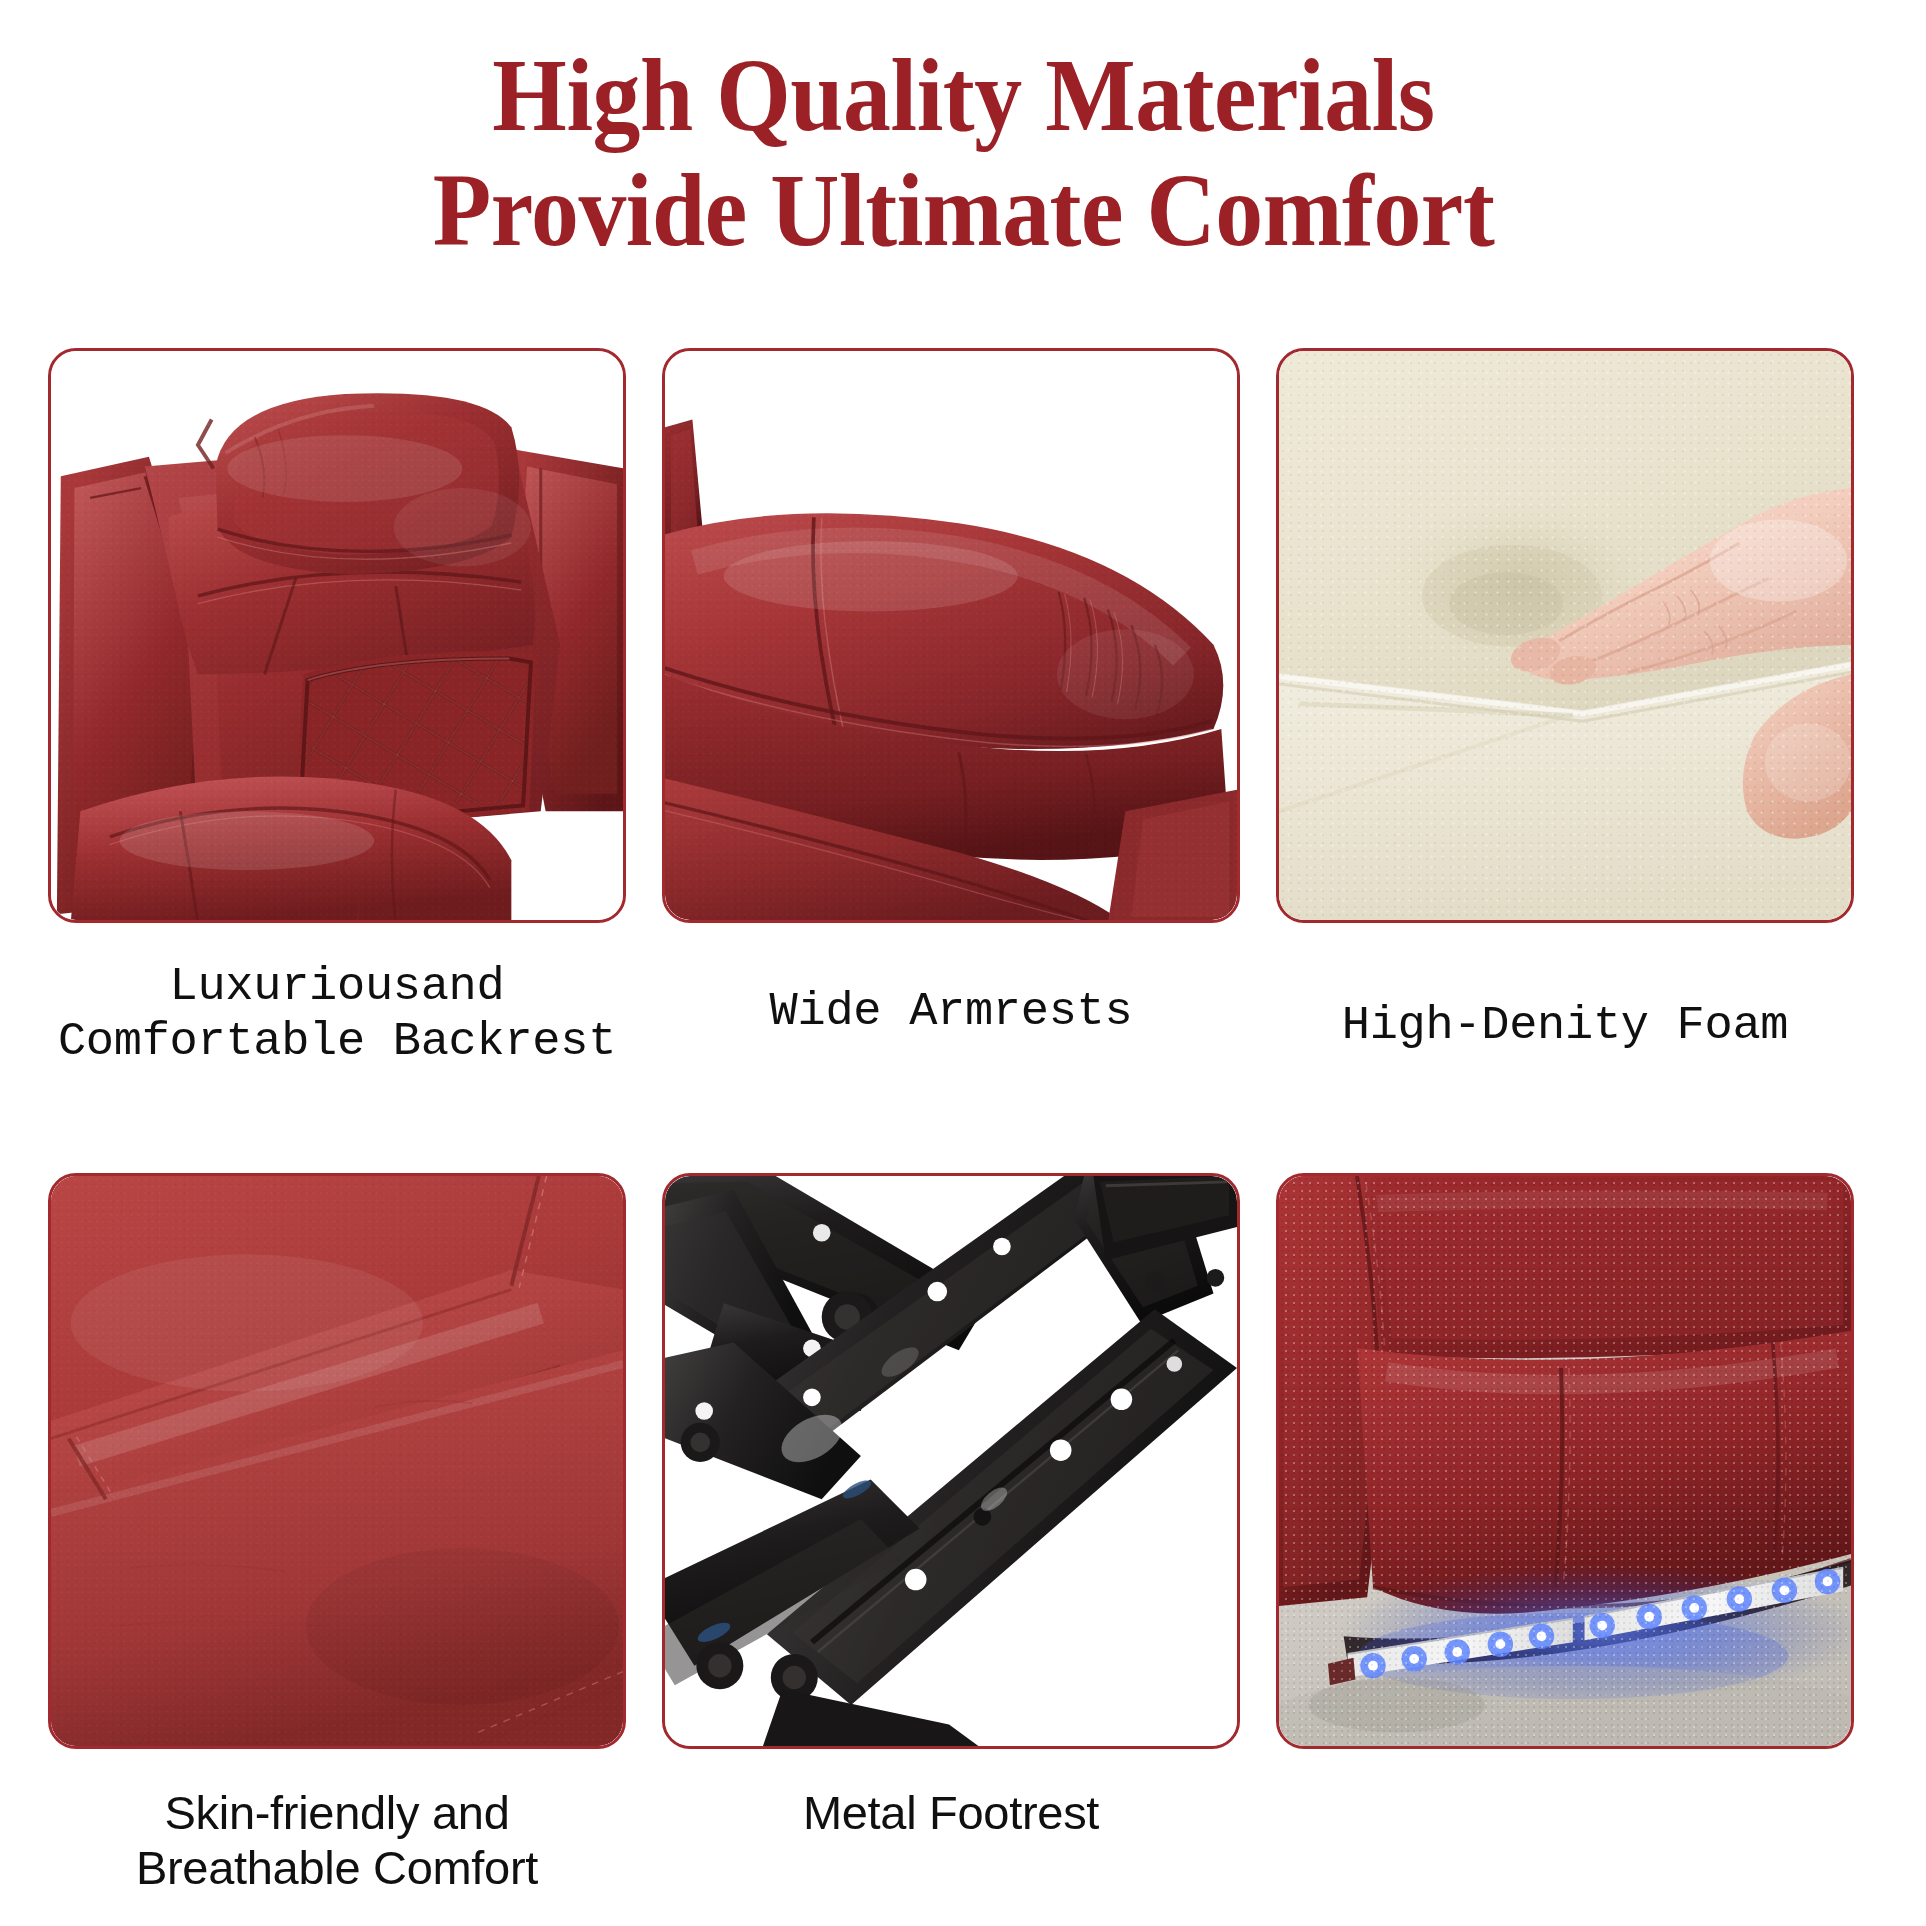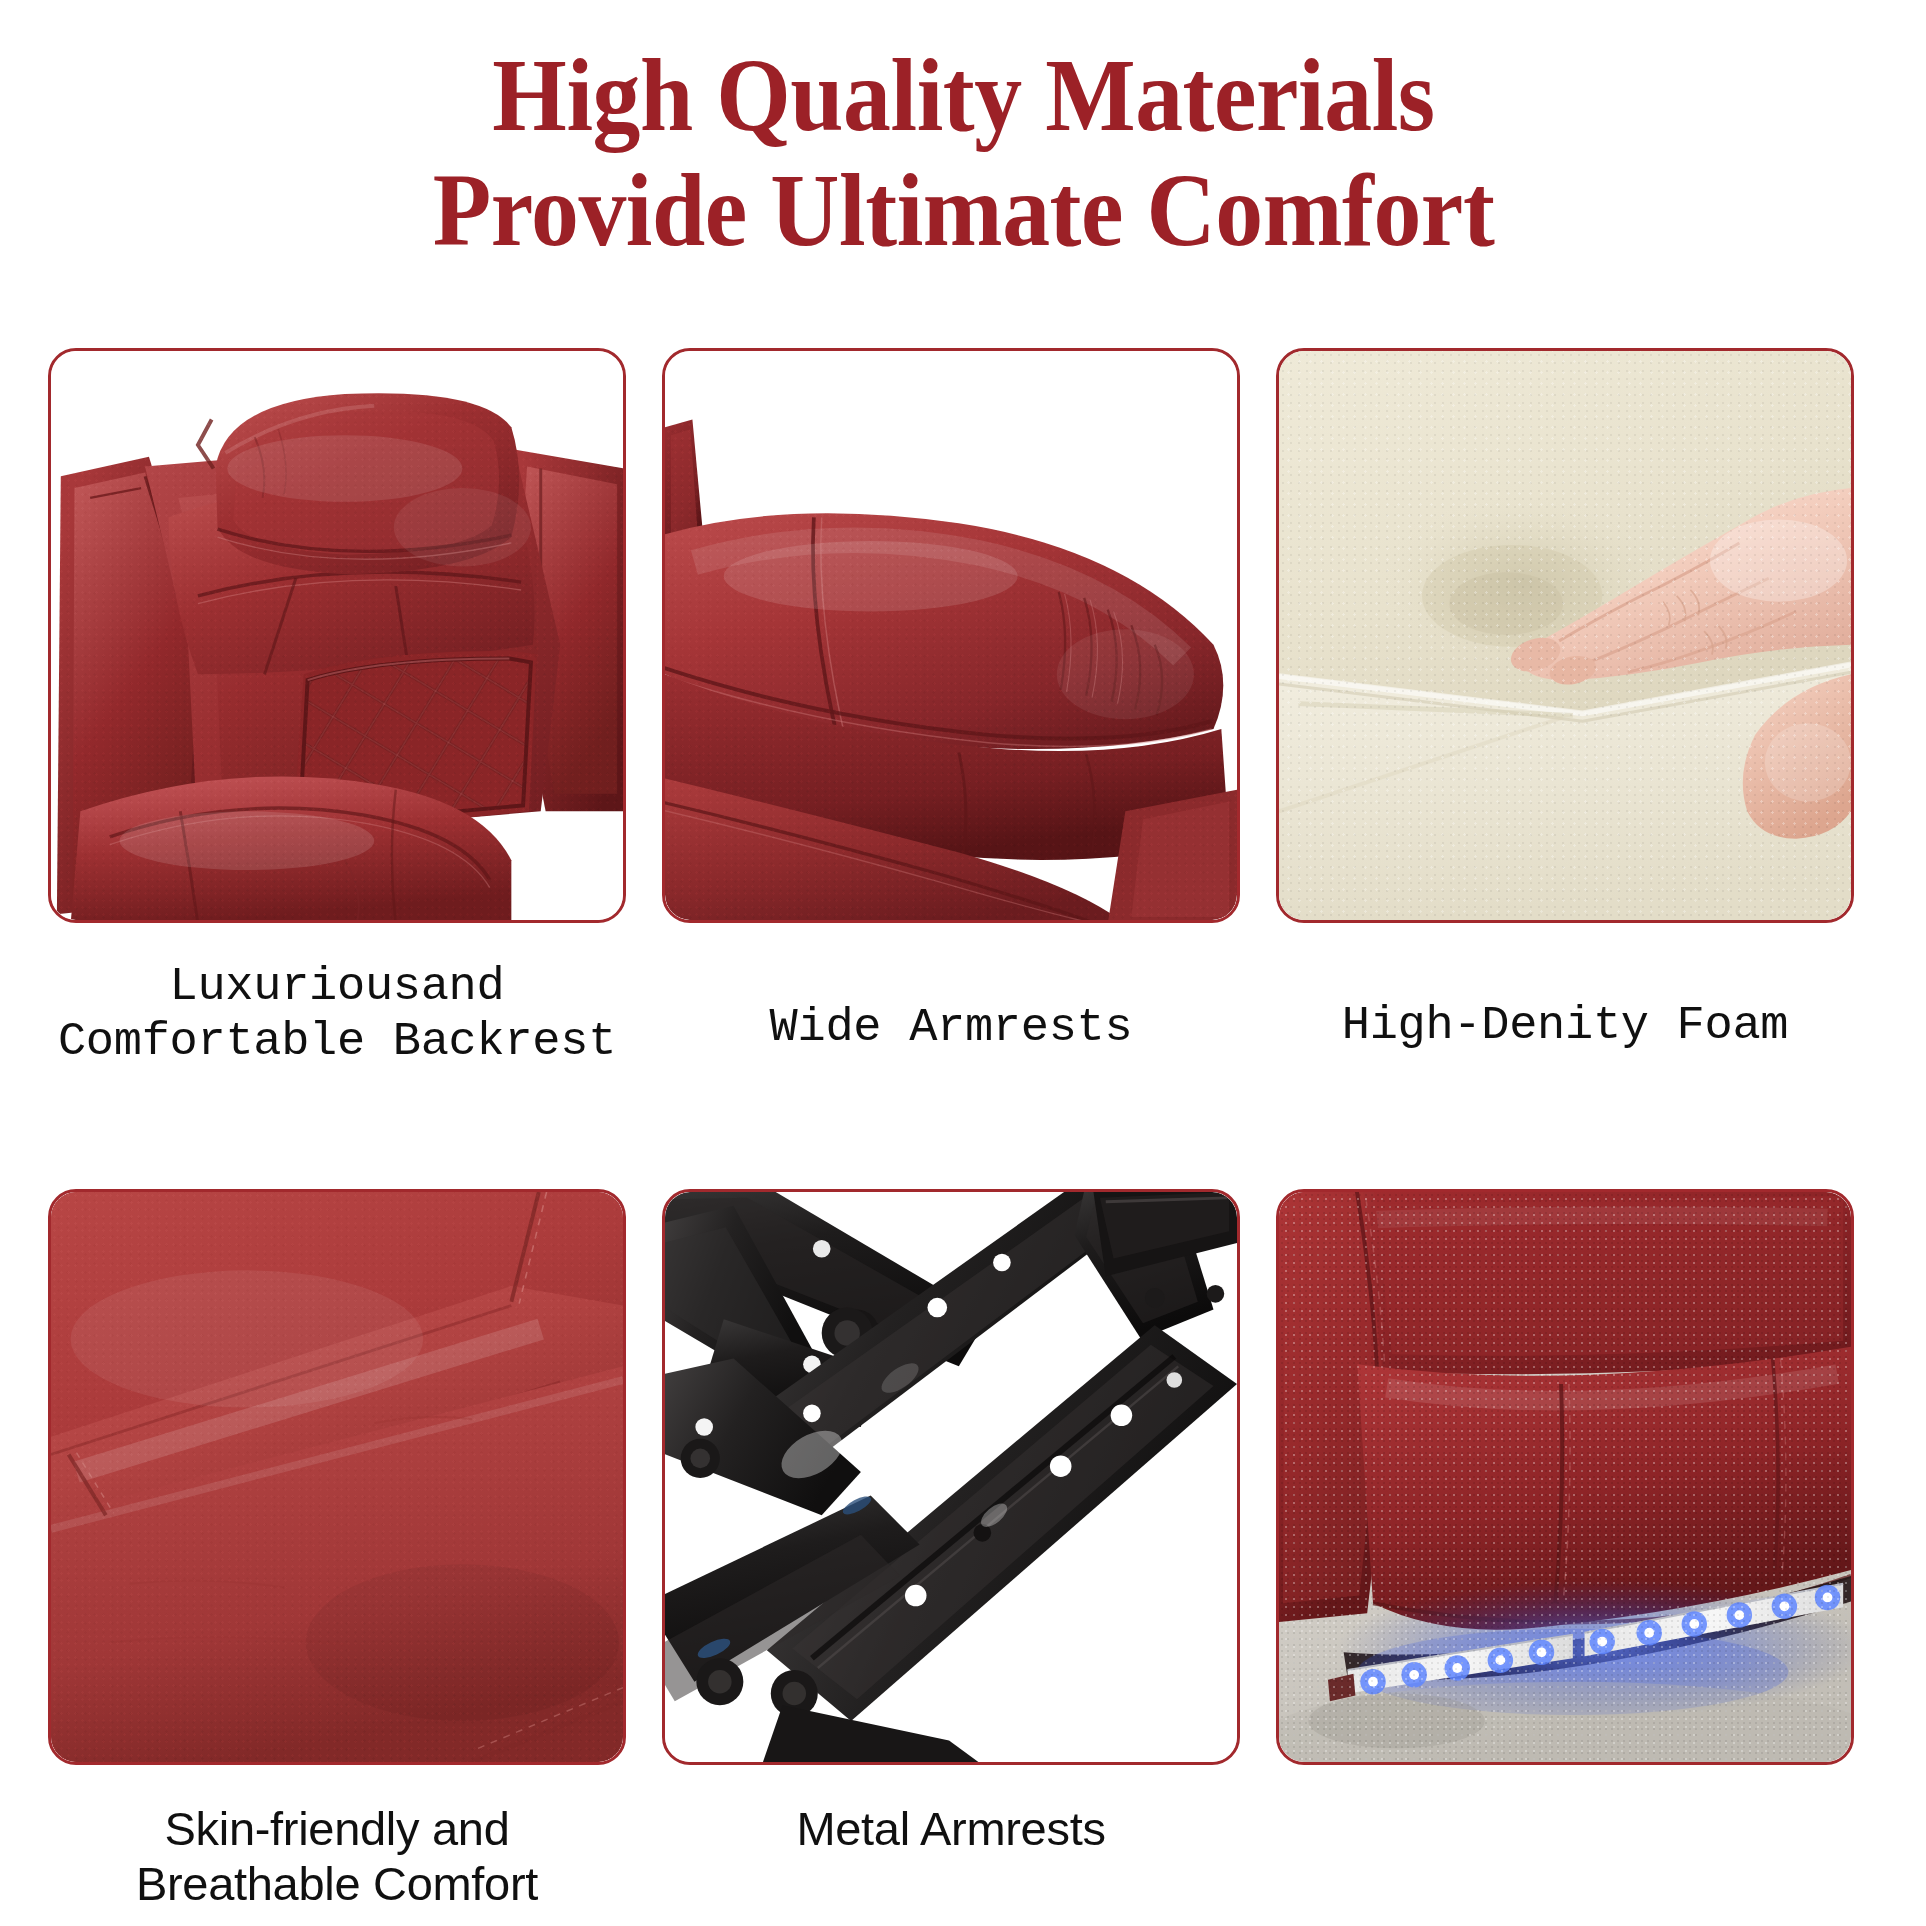--- a/index.html
+++ b/index.html
@@ -57,21 +57,21 @@
     font-weight:500;
     letter-spacing:-0.3px;
     padding-top:36px;
     box-sizing:border-box;
     font-family:"Liberation Sans",sans-serif;
   }
   .caption.row1{height:250px;font-family:Liberation Mono, monospace;}
   .caption.row2{height:247px;}
   .caption .cl{display:block;}
   .cap-pad-1{padding-top:36px;}
-  .cap-pad-2{padding-top:61px;margin-top:16px;}
+  .cap-pad-2{padding-top:61px;}
   .cap-pad-3{padding-top:75px;}
 
   
   .art{position:absolute;inset:0;}
   svg.art{display:block;width:100%;height:100%;}
 
   
   .grain{
     position:absolute;inset:0;pointer-events:none;
     background-image:
@@ -641,18 +641,18 @@
         </g>
       </svg>
       <div class="grain carpet"></div>
     </div>
 
     <div class="caption row2 cap-pad-1">
       <span class="cl">Skin-friendly and</span>
       <span class="cl">Breathable Comfort</span>
     </div>
     <div class="caption row2 cap-pad-1">
-      <span class="cl">Metal Armrests</span>
+      <span class="cl">Metal Footrest</span>
     </div>
 
   </div>
 </div>
 
 
 </body></html>

